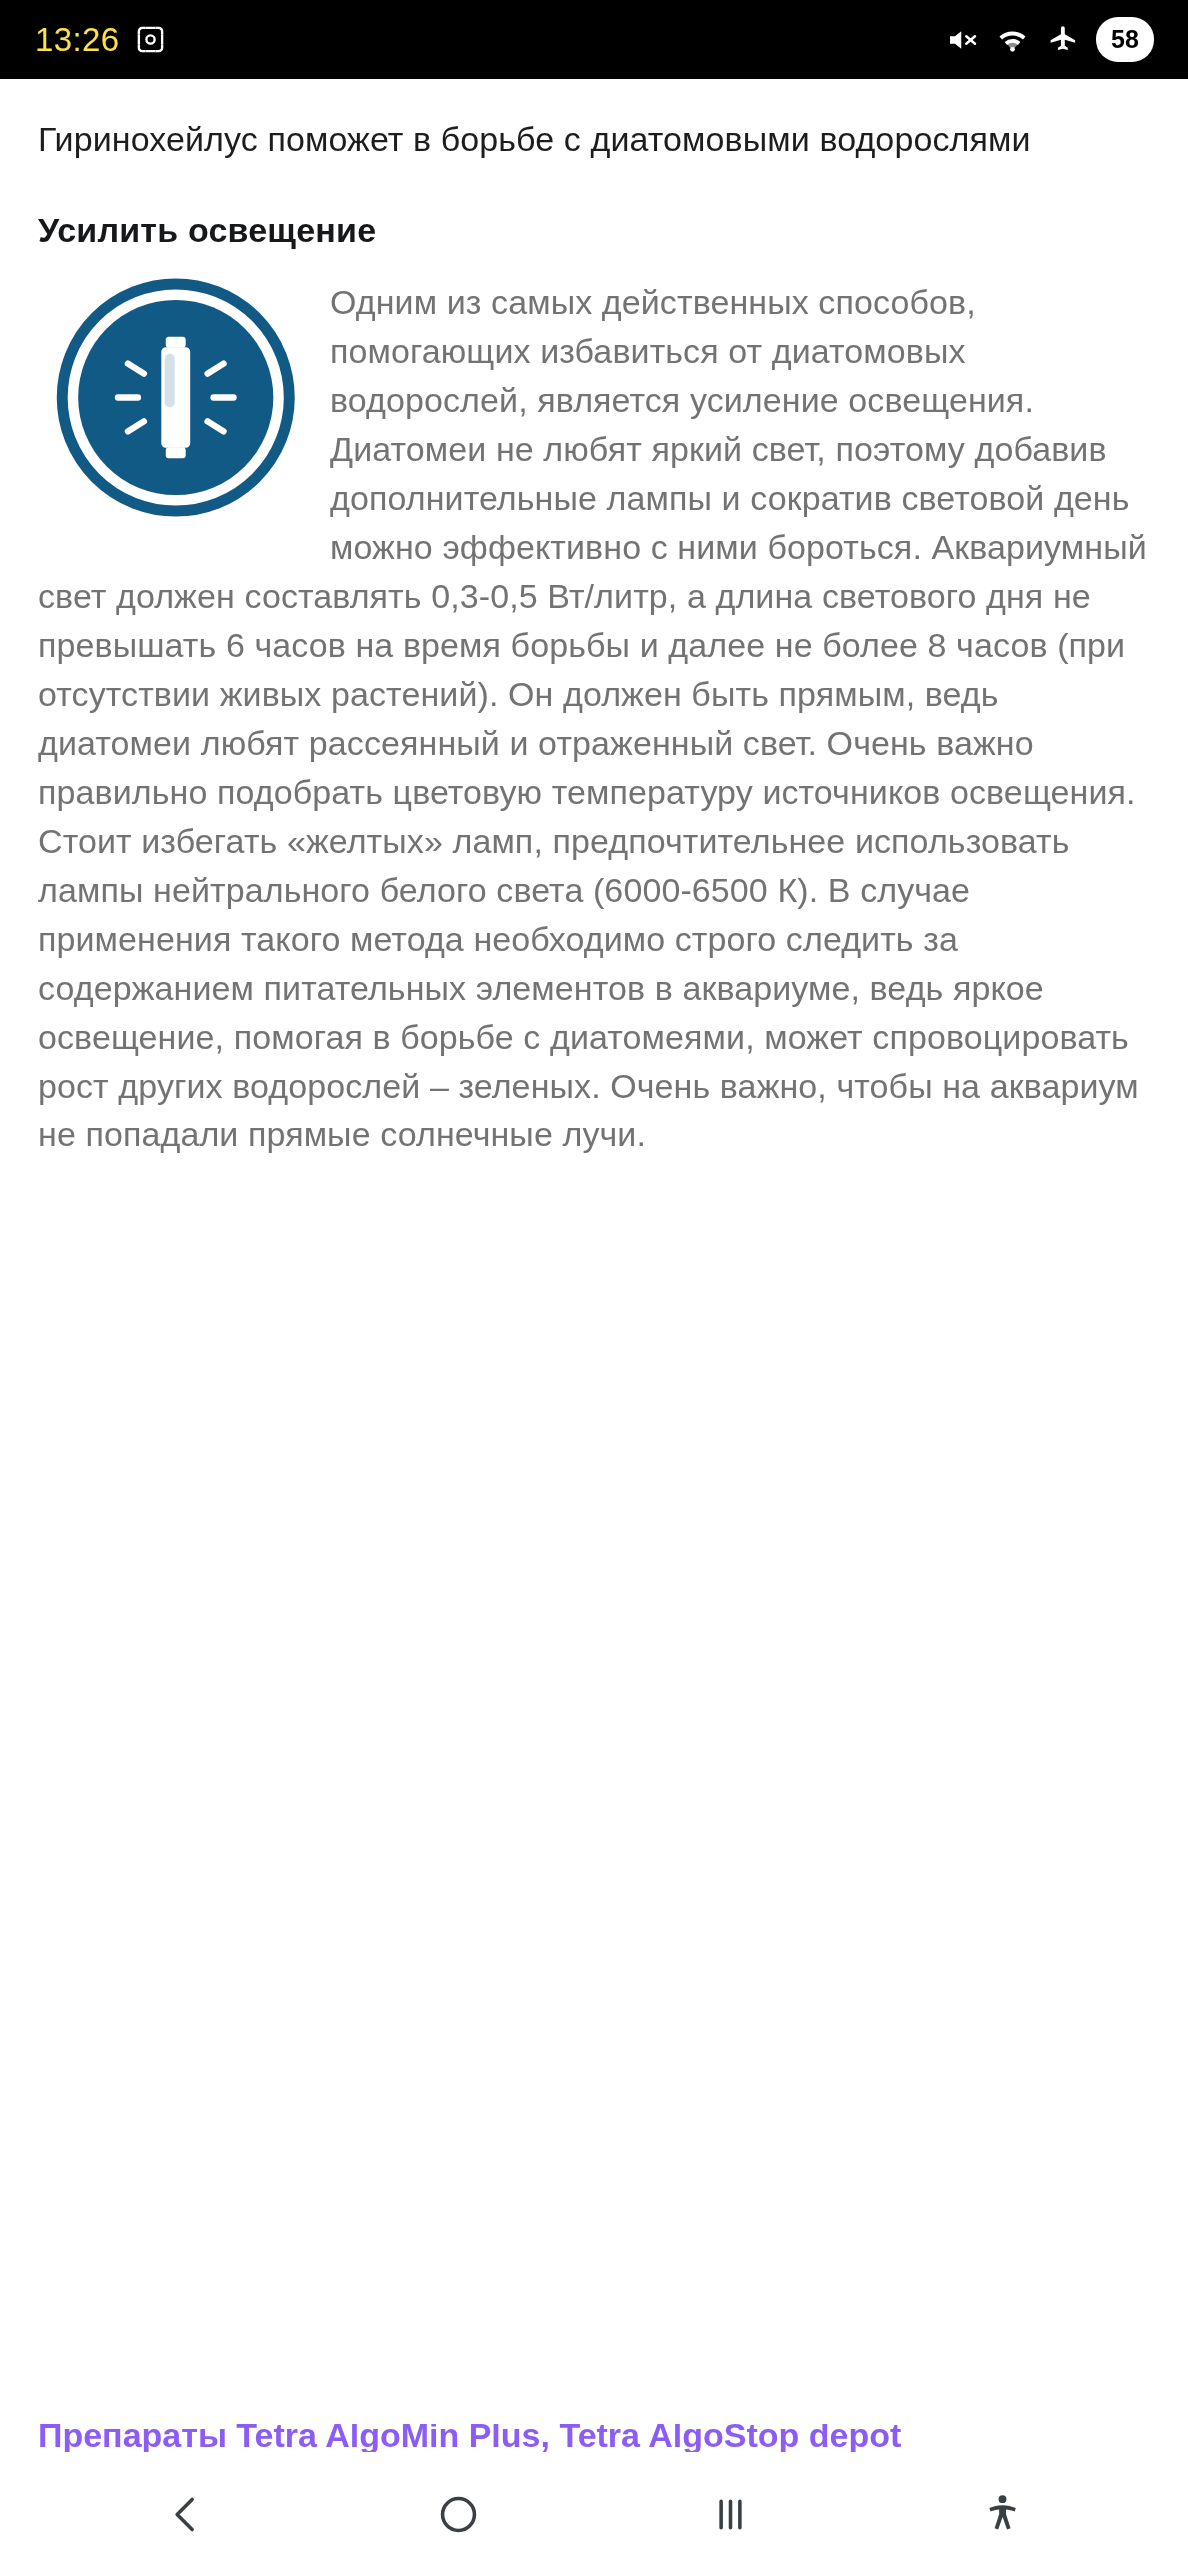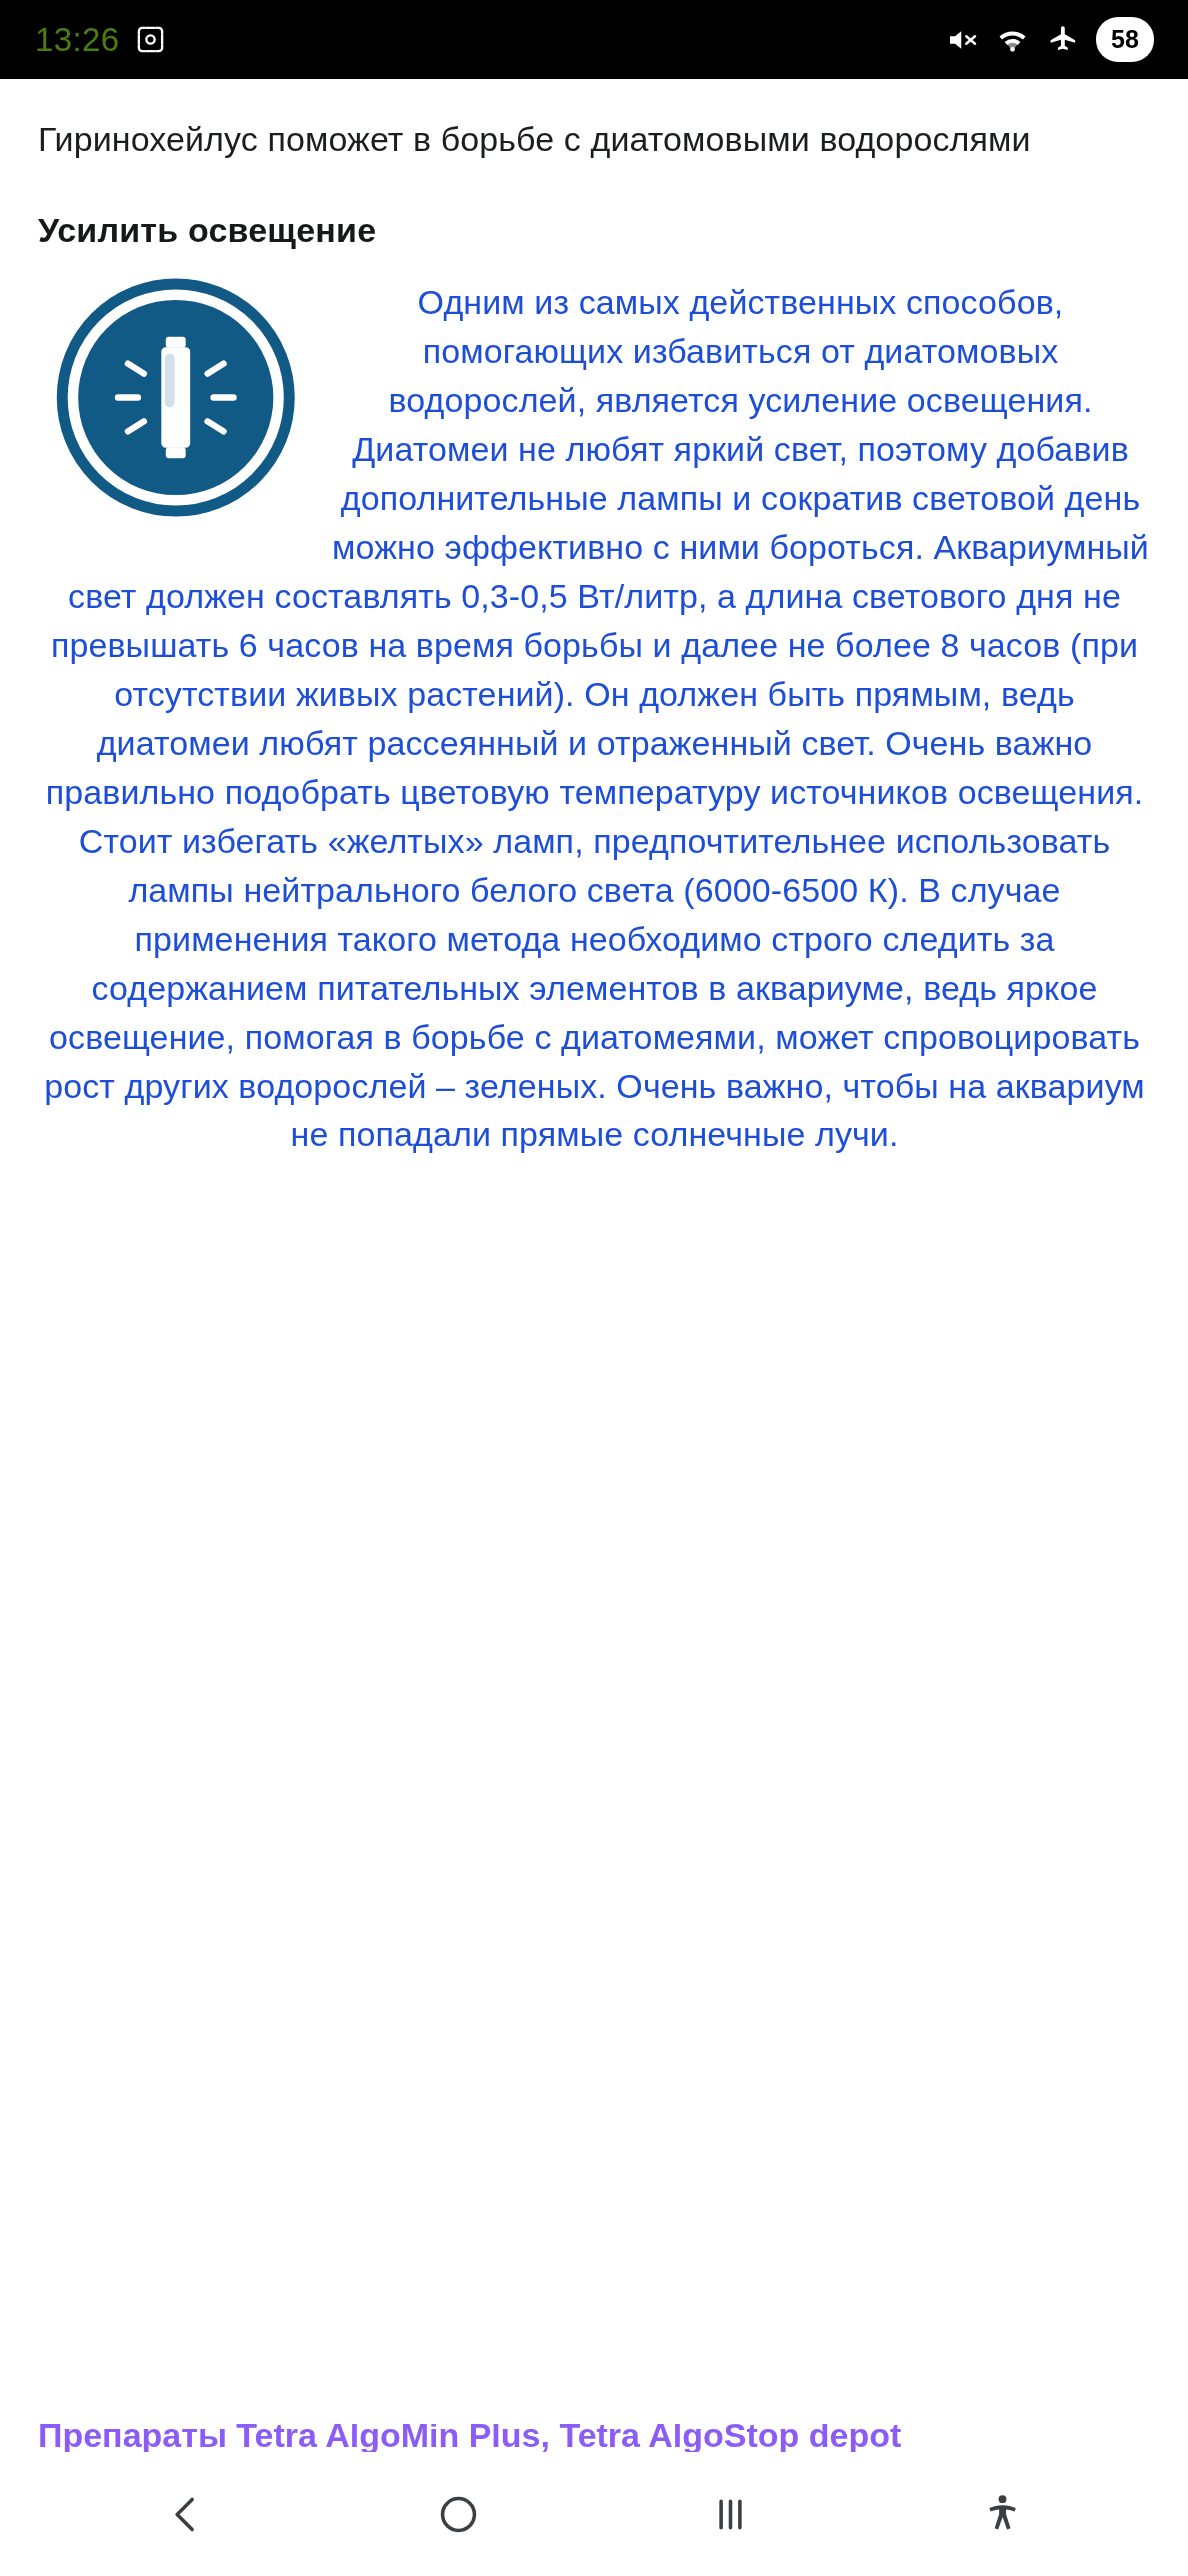--- a/index.html
+++ b/index.html
@@ -32,21 +32,21 @@
   }
   .status-left {
     display: flex;
     align-items: center;
     gap: 15px;
   }
   .status-time {
     font-size: 33px;
     font-weight: 500;
     letter-spacing: 0.4px;
-    color: #4d7c0f;
+    color: #fde047;
   }
   .status-right {
     display: flex;
     align-items: center;
     gap: 16.5px;
   }
   .icon-svg { display: block; }
   .battery-pill {
     display: flex;
     align-items: center;
@@ -94,22 +94,22 @@
     padding-right: 16.5px;
   }
   .lamp-badge {
     width: 276px;
     height: 239px;
     display: block;
   }
   .body-text {
     font-size: 34px;
     line-height: 1.44;
-    color: #1d4ed8;
-    text-align: center;
+    color: #737373;
+    text-align: left;
     letter-spacing: 0.1px;
   }
   .clipped-heading {
     position: absolute;
     left: 38px;
     right: 38px;
     bottom: 0;
     height: 28px;
     overflow: hidden;
     font-size: 34px;

